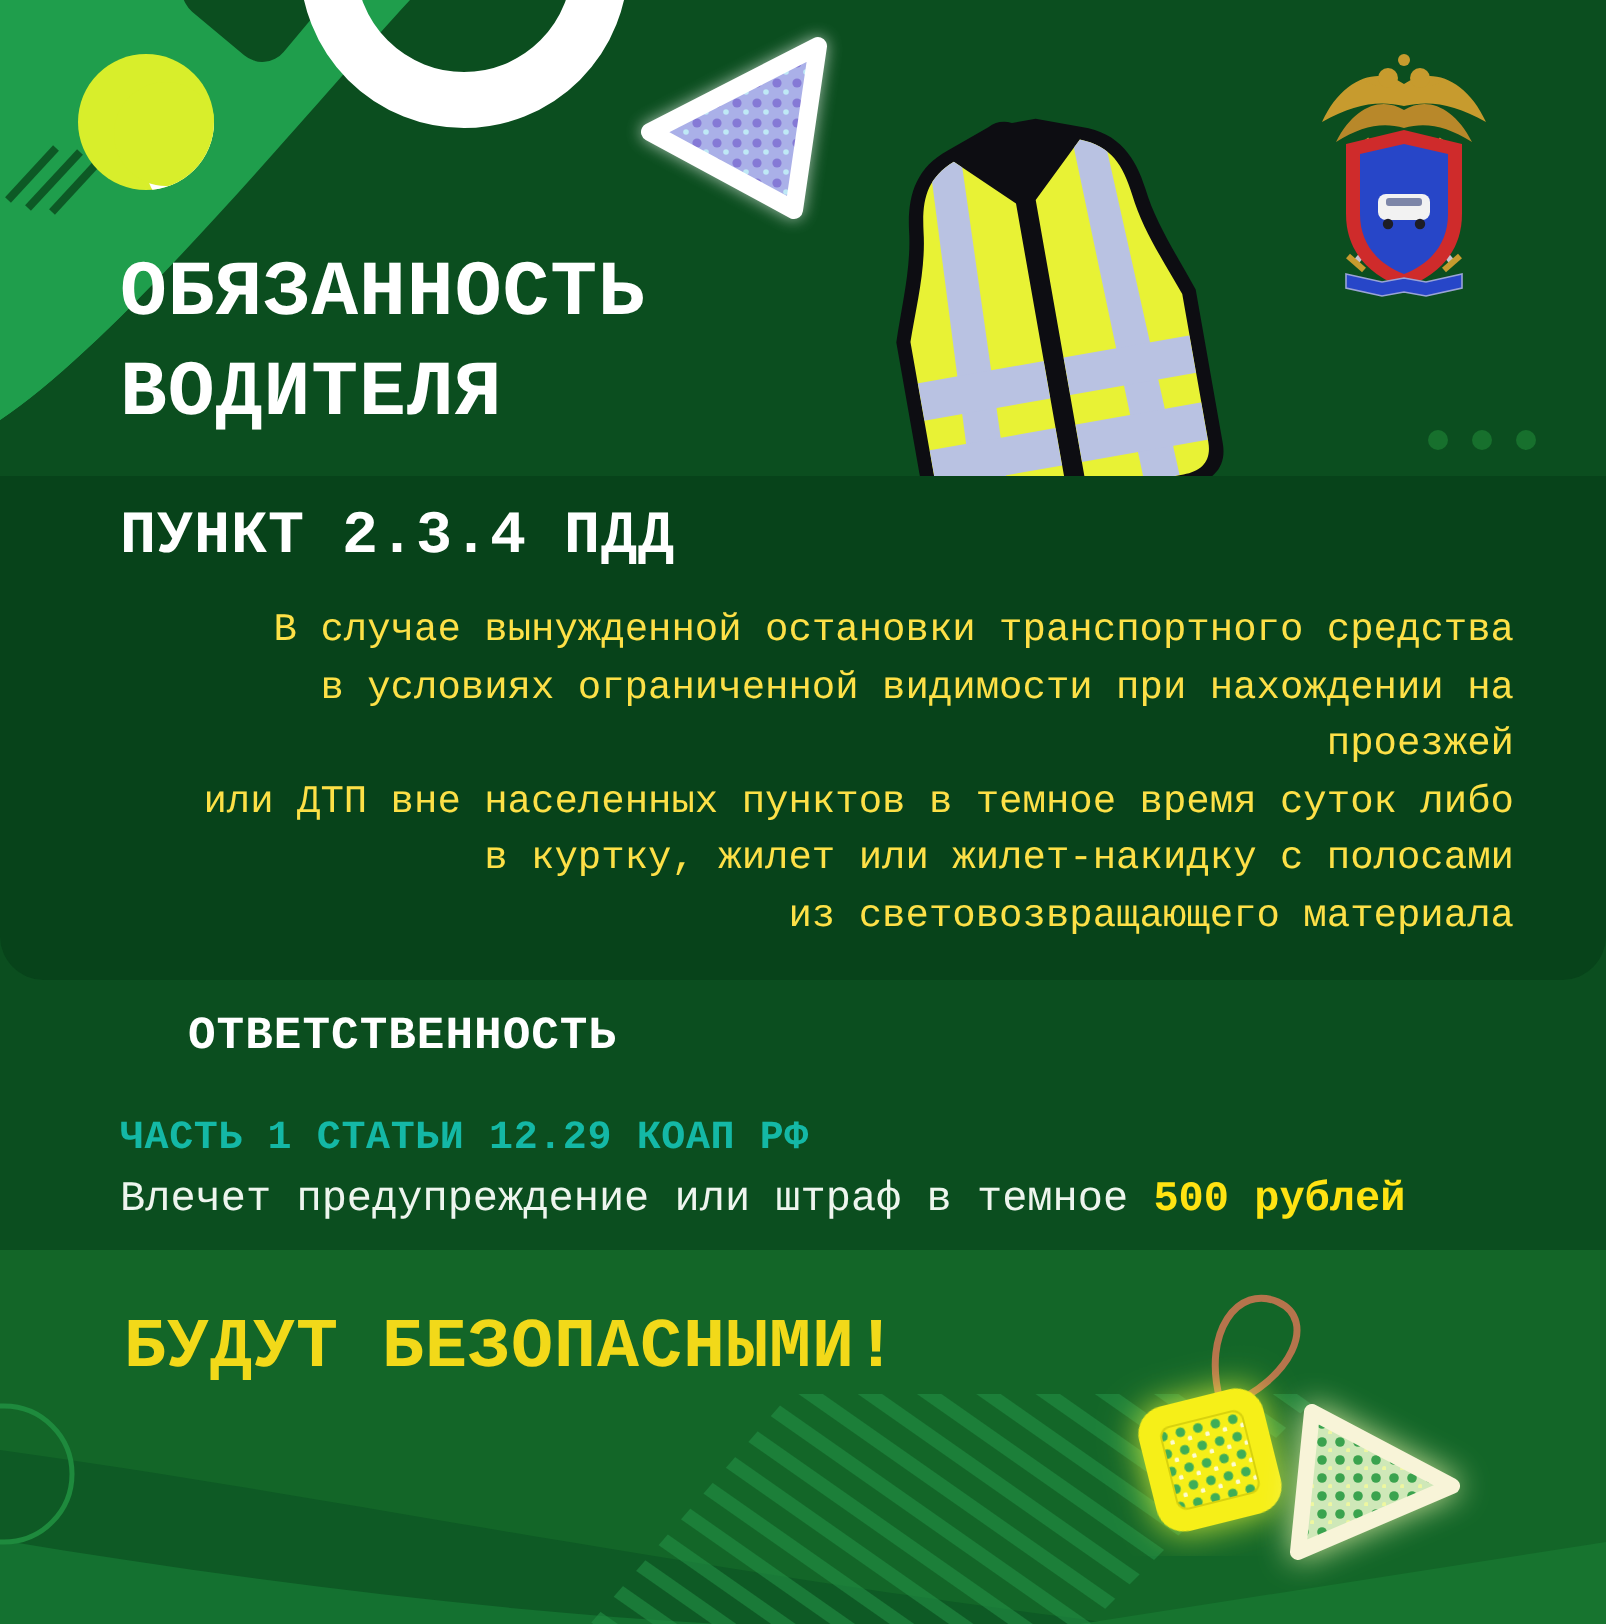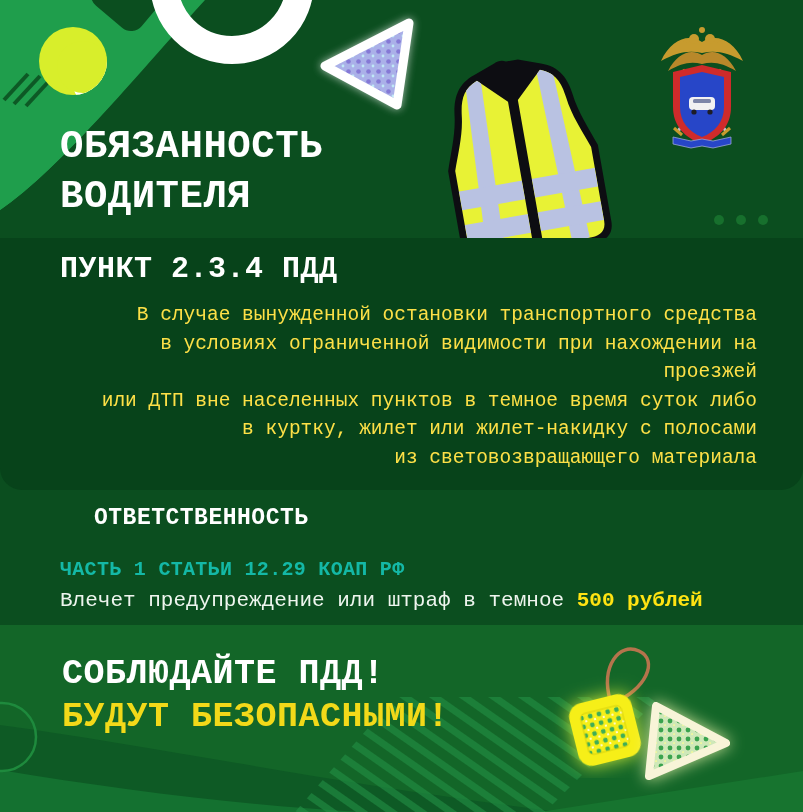--- a/index.html
+++ b/index.html
@@ -236,17 +236,16 @@
     <div>из световозвращающего материала</div>
   </div>
 
   <div class="abs resp-heading">ОТВЕТСТВЕННОСТЬ</div>
 
   <div class="abs resp-sub">ЧАСТЬ 1 СТАТЬИ 12.29 КОАП РФ</div>
 
   <div class="abs resp-line"><span>Влечет предупреждение или штраф в темное </span><span class="fine">500 рублей</span></div>
 
   <div class="abs footer-text">
-    <div class="footer-l1">СОБЛЮДАЙТЕ ПДД!</div>
     <div class="footer-l23">БУДУТ БЕЗОПАСНЫМИ!</div>
   </div>
 
 </div>
 
 </body></html>

